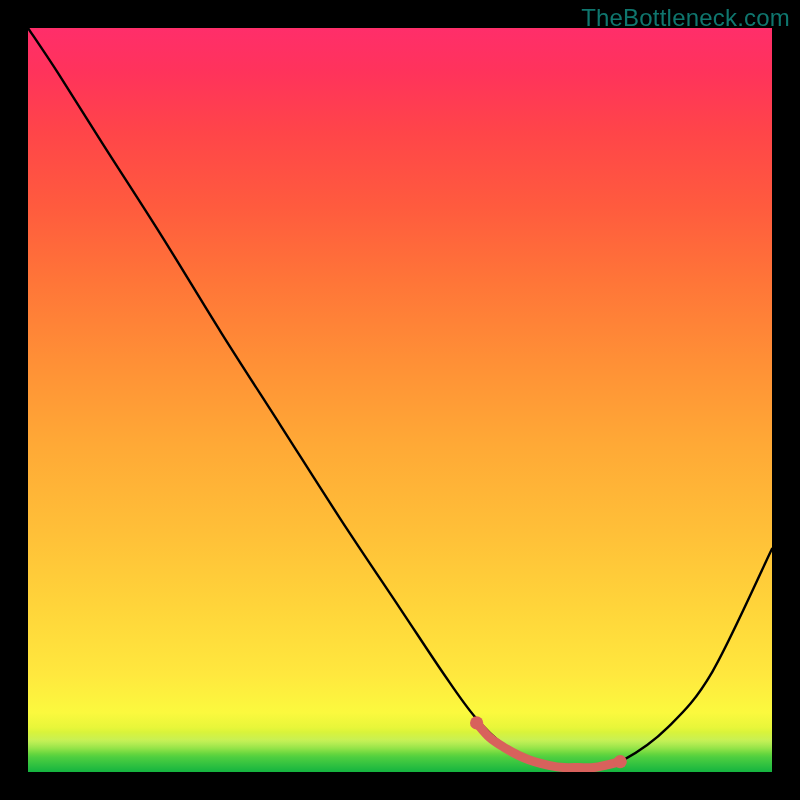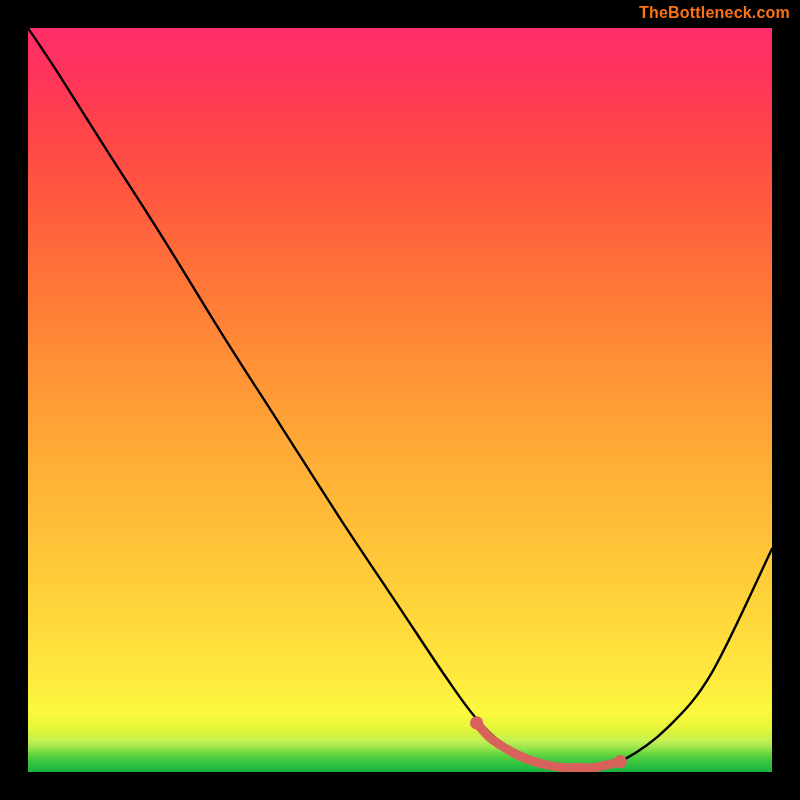--- a/index.html
+++ b/index.html
@@ -16,23 +16,23 @@
     top: 0;
     width: 800px;
     height: 800px;
     background: #000;
   }
   .watermark {
     position: absolute;
     top: 4px;
     right: 10px;
     font-family: Arial, Helvetica, sans-serif;
-    font-size: 16px;
-    font-weight: 700;
-    color: #f97316;
+    font-size: 24px;
+    font-weight: 400;
+    color: #0f766e;
     letter-spacing: 0.2px;
   }
   .plot {
     position: absolute;
     left: 28px;
     top: 28px;
     width: 744px;
     height: 744px;
     overflow: hidden;
   }

